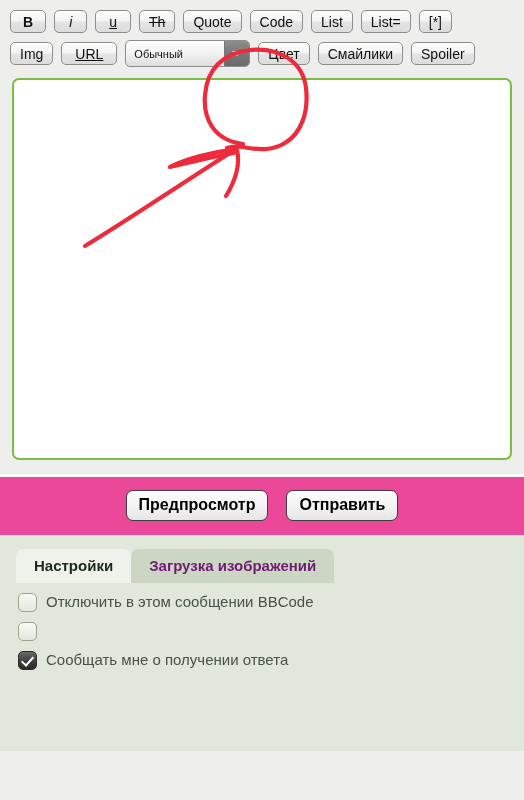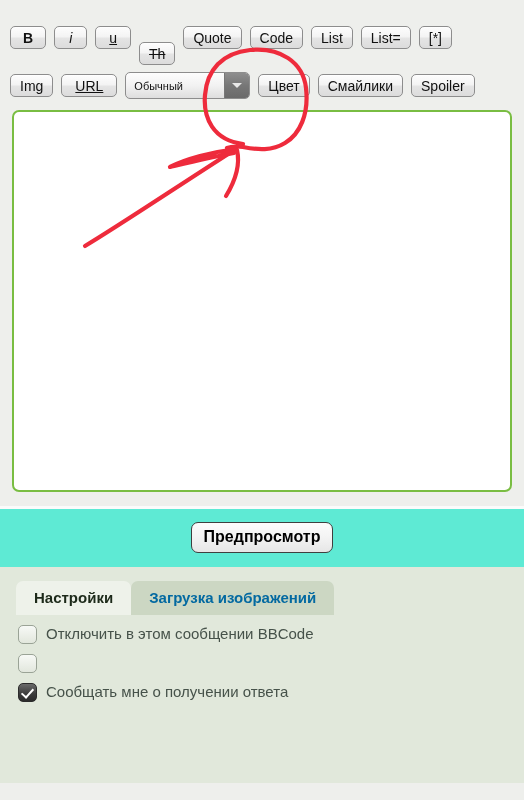--- a/index.html
+++ b/index.html
@@ -20,21 +20,21 @@
     border: 1px solid #8d8d8d; border-radius: 5px;
     background: linear-gradient(#fdfdfd 0%, #f4f4f4 45%, #e4e4e4 55%, #dcdcdc 100%);
     color: #111; font-size: 14px; line-height: 1;
     box-shadow: 0 1px 0 rgba(255,255,255,.7) inset;
     white-space: nowrap; cursor: pointer;
     font-family: "Liberation Sans", sans-serif;
   }
   .btn.b { font-weight: bold; padding: 0 12px; }
   .btn.i { font-style: italic; padding: 0 14px; }
   .btn.u { text-decoration: underline; padding: 0 13px; }
-  .btn.s { text-decoration: line-through; padding: 0 9px; margin-top: 32px; }
+  .btn.s { text-decoration: line-through; padding: 0 9px; }
 
   
   .sel {
     display: inline-flex; align-items: stretch; height: 25px;
     border: 1px solid #8d8d8d; border-radius: 5px; overflow: hidden;
     background: linear-gradient(#fdfdfd 0%, #f2f2f2 50%, #dedede 100%);
     cursor: pointer; min-width: 123px;
   }
   .sel .val {
     display: flex; align-items: center; padding: 0 8px;
@@ -57,40 +57,40 @@
   
   .ta-wrap { padding: 4px 12px 0 12px; }
   .ta {
     height: 378px; background: #fff;
     border: 2px solid #79bd42; border-radius: 7px;
   }
 
   
   .divider { height: 3px; background: #fbfbfb; margin-top: 14px; }
   .actions {
-    background: #5eead4; padding: 13px 0 14px 0;
+    background: #ec4899; padding: 13px 0 14px 0;
     display: flex; justify-content: center; gap: 18px;
   }
   .abtn {
     border: 1px solid #3f3f3f; border-radius: 7px;
     background: linear-gradient(#fcfcfc 0%, #f3f3f3 50%, #e6e6e6 100%);
     font-size: 16px; font-weight: bold; color: #000;
     padding: 6px 12px 7px 12px; cursor: pointer; line-height: 1;
     font-family: "Liberation Sans", sans-serif;
   }
 
   
   .panel { background: #e1e8db; padding: 0 0 0 0; height: 216px; }
   .tabs { display: flex; padding: 14px 0 0 16px; gap: 0; }
   .tab {
     font-size: 15px; font-weight: bold; padding: 9px 18px 10px 18px;
     border-radius: 7px 7px 0 0; cursor: pointer; line-height: 1;
   }
   .tab.active { background: #eef2ea; color: #1d2a1a; }
-  .tab.inactive { background: #ccd7c3; color: #0369a1; }
+  .tab.inactive { background: #ccd7c3; color: #701a75; }
 
   .checks { padding: 9px 0 0 18px; }
   .crow { display: flex; align-items: flex-start; margin-bottom: 9px; }
   .cbox {
     flex: 0 0 auto; width: 19px; height: 19px; margin-top: 1px;
     border-radius: 5px; box-sizing: border-box;
   }
   .cbox.off {
     border: 1px solid #9aa396;
     background: linear-gradient(#f7f9f6 0%, #e2e7dd 100%);
@@ -152,20 +152,21 @@
   </div>
 
   <div class="ta-wrap">
     <div class="ta"></div>
   </div>
 
   <div class="divider"></div>
 
   <div class="actions">
     <button class="abtn">Предпросмотр</button>
+    <button class="abtn">Отправить</button>
   </div>
 
   <div class="panel">
     <div class="tabs">
       <div class="tab active">Настройки</div>
       <div class="tab inactive">Загрузка изображений</div>
     </div>
 
     <div class="checks">
       <div class="crow">

